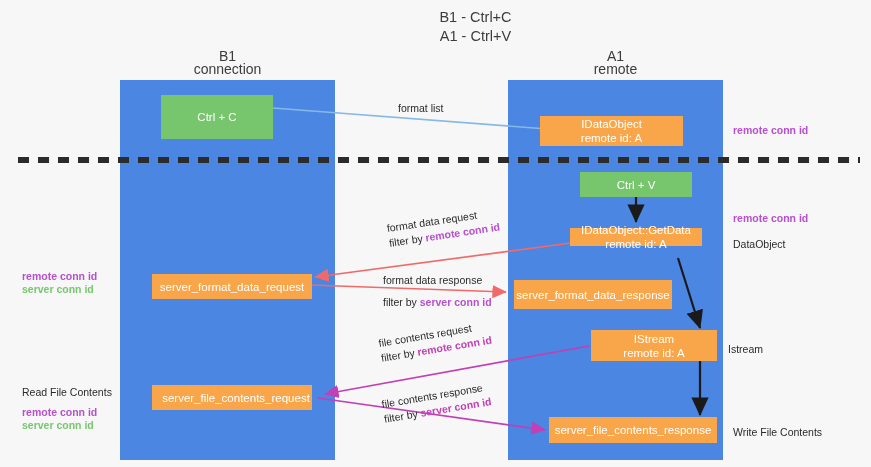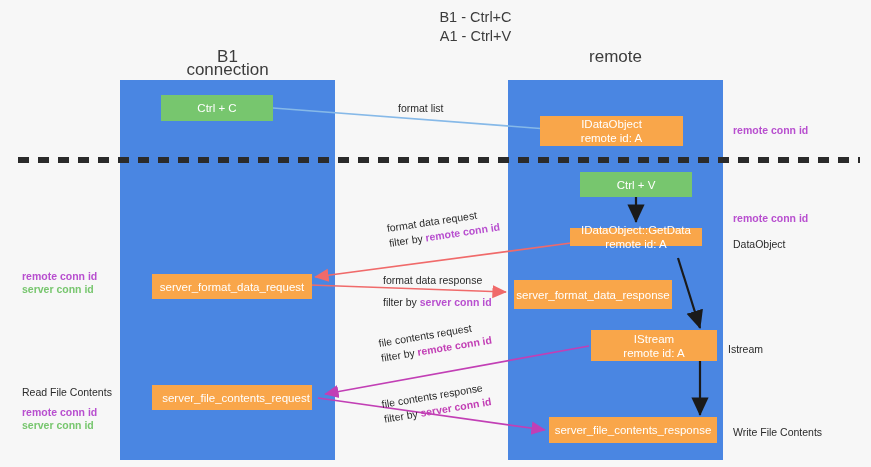--- a/index.html
+++ b/index.html
@@ -29,21 +29,21 @@
     position: absolute;
     background: #4a86e2;
   }
   .lane-b1 { left: 120px; top: 80px; width: 215px; height: 380px; }
   .lane-a1 { left: 508px; top: 80px; width: 215px; height: 380px; }
 
   .col-head {
     position: absolute;
     text-align: center;
     color: #3c3c3c;
-    font-size: 17px;
+    font-size: 14px;
     line-height: 13px;
   }
   .col-head .big { display: block; }
 
   .title {
     position: absolute;
     left: 0;
     top: 8px;
     width: 871px;
     text-align: center;
@@ -103,20 +103,21 @@
   </div>
 
   <div class="lane lane-b1"></div>
   <div class="lane lane-a1"></div>
 
   <div class="col-head" style="left:120px; top:50px; width:215px;">
     <span class="big">B1</span>
     <span>connection</span>
   </div>
   <div class="col-head" style="left:508px; top:50px; width:215px;">
+    <span class="big">A1</span>
     <span>remote</span>
   </div>
 
   <svg class="layer" viewBox="0 0 871 467">
     <defs>
       <marker id="ah-blue" markerWidth="9" markerHeight="9" refX="8" refY="4.5" orient="auto">
         <path d="M0,0.6 L8.5,4.5 L0,8.4 z" fill="#86b9e8"></path>
       </marker>
       <marker id="ah-red" markerWidth="9" markerHeight="9" refX="8" refY="4.5" orient="auto">
         <path d="M0,0.6 L8.5,4.5 L0,8.4 z" fill="#f06a6a"></path>
@@ -141,21 +142,21 @@
 
     <line x1="678" y1="258" x2="700" y2="328" stroke="#1a1a1a" stroke-width="2.2" marker-end="url(#ah-black)"></line>
 
     <line x1="589" y1="346" x2="325" y2="394" stroke="#c23fb5" stroke-width="1.7" marker-end="url(#ah-magenta)"></line>
 
     <line x1="318" y1="398" x2="545" y2="430" stroke="#c23fb5" stroke-width="1.7" marker-end="url(#ah-magenta)"></line>
 
     <line x1="700" y1="360" x2="700" y2="415" stroke="#1a1a1a" stroke-width="2.2" marker-end="url(#ah-black)"></line>
   </svg>
 
-  <div class="node green" style="left:161px; top:95px; width:112px; height:26px;">
+  <div class="node green" style="left:161px; top:95px; width:112px; height:44px;">
     <span>Ctrl + C</span>
   </div>
 
   <div class="node orange" style="left:540px; top:116px; width:143px; height:30px;">
     <span>IDataObject</span>
     <span class="l2">remote id: A</span>
   </div>
 
   <div class="node green" style="left:580px; top:172px; width:112px; height:25px;">
     <span>Ctrl + V</span>

